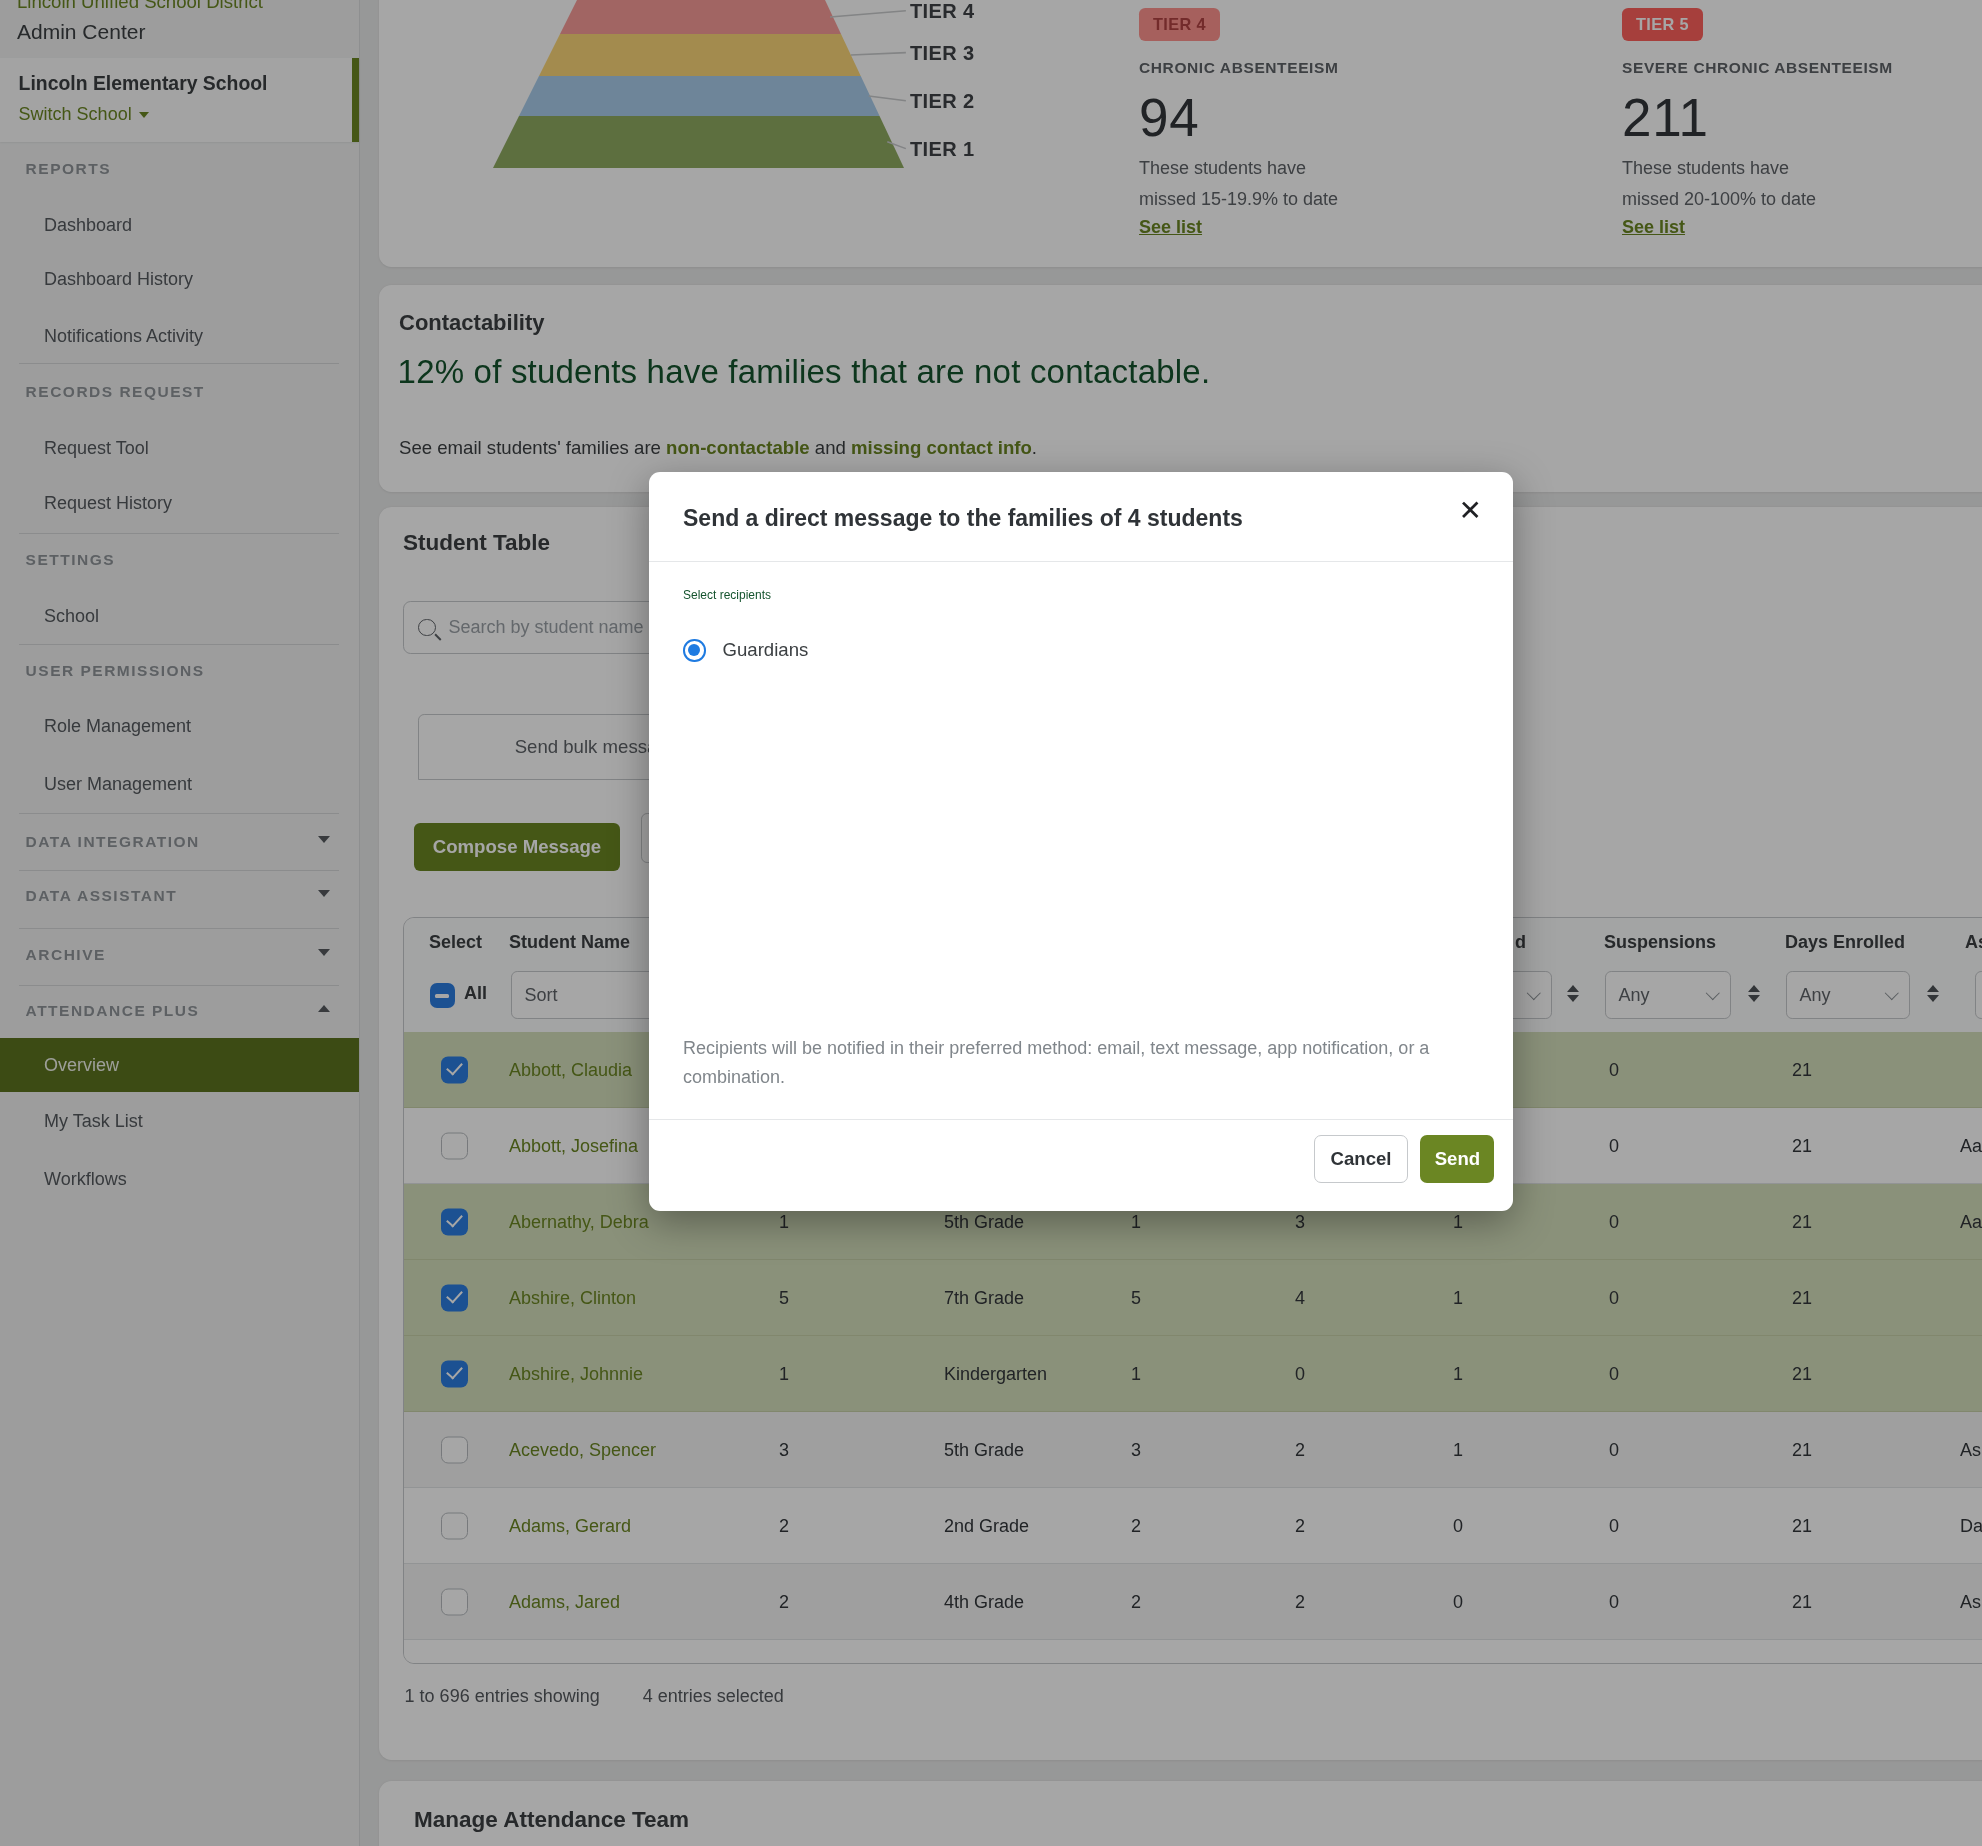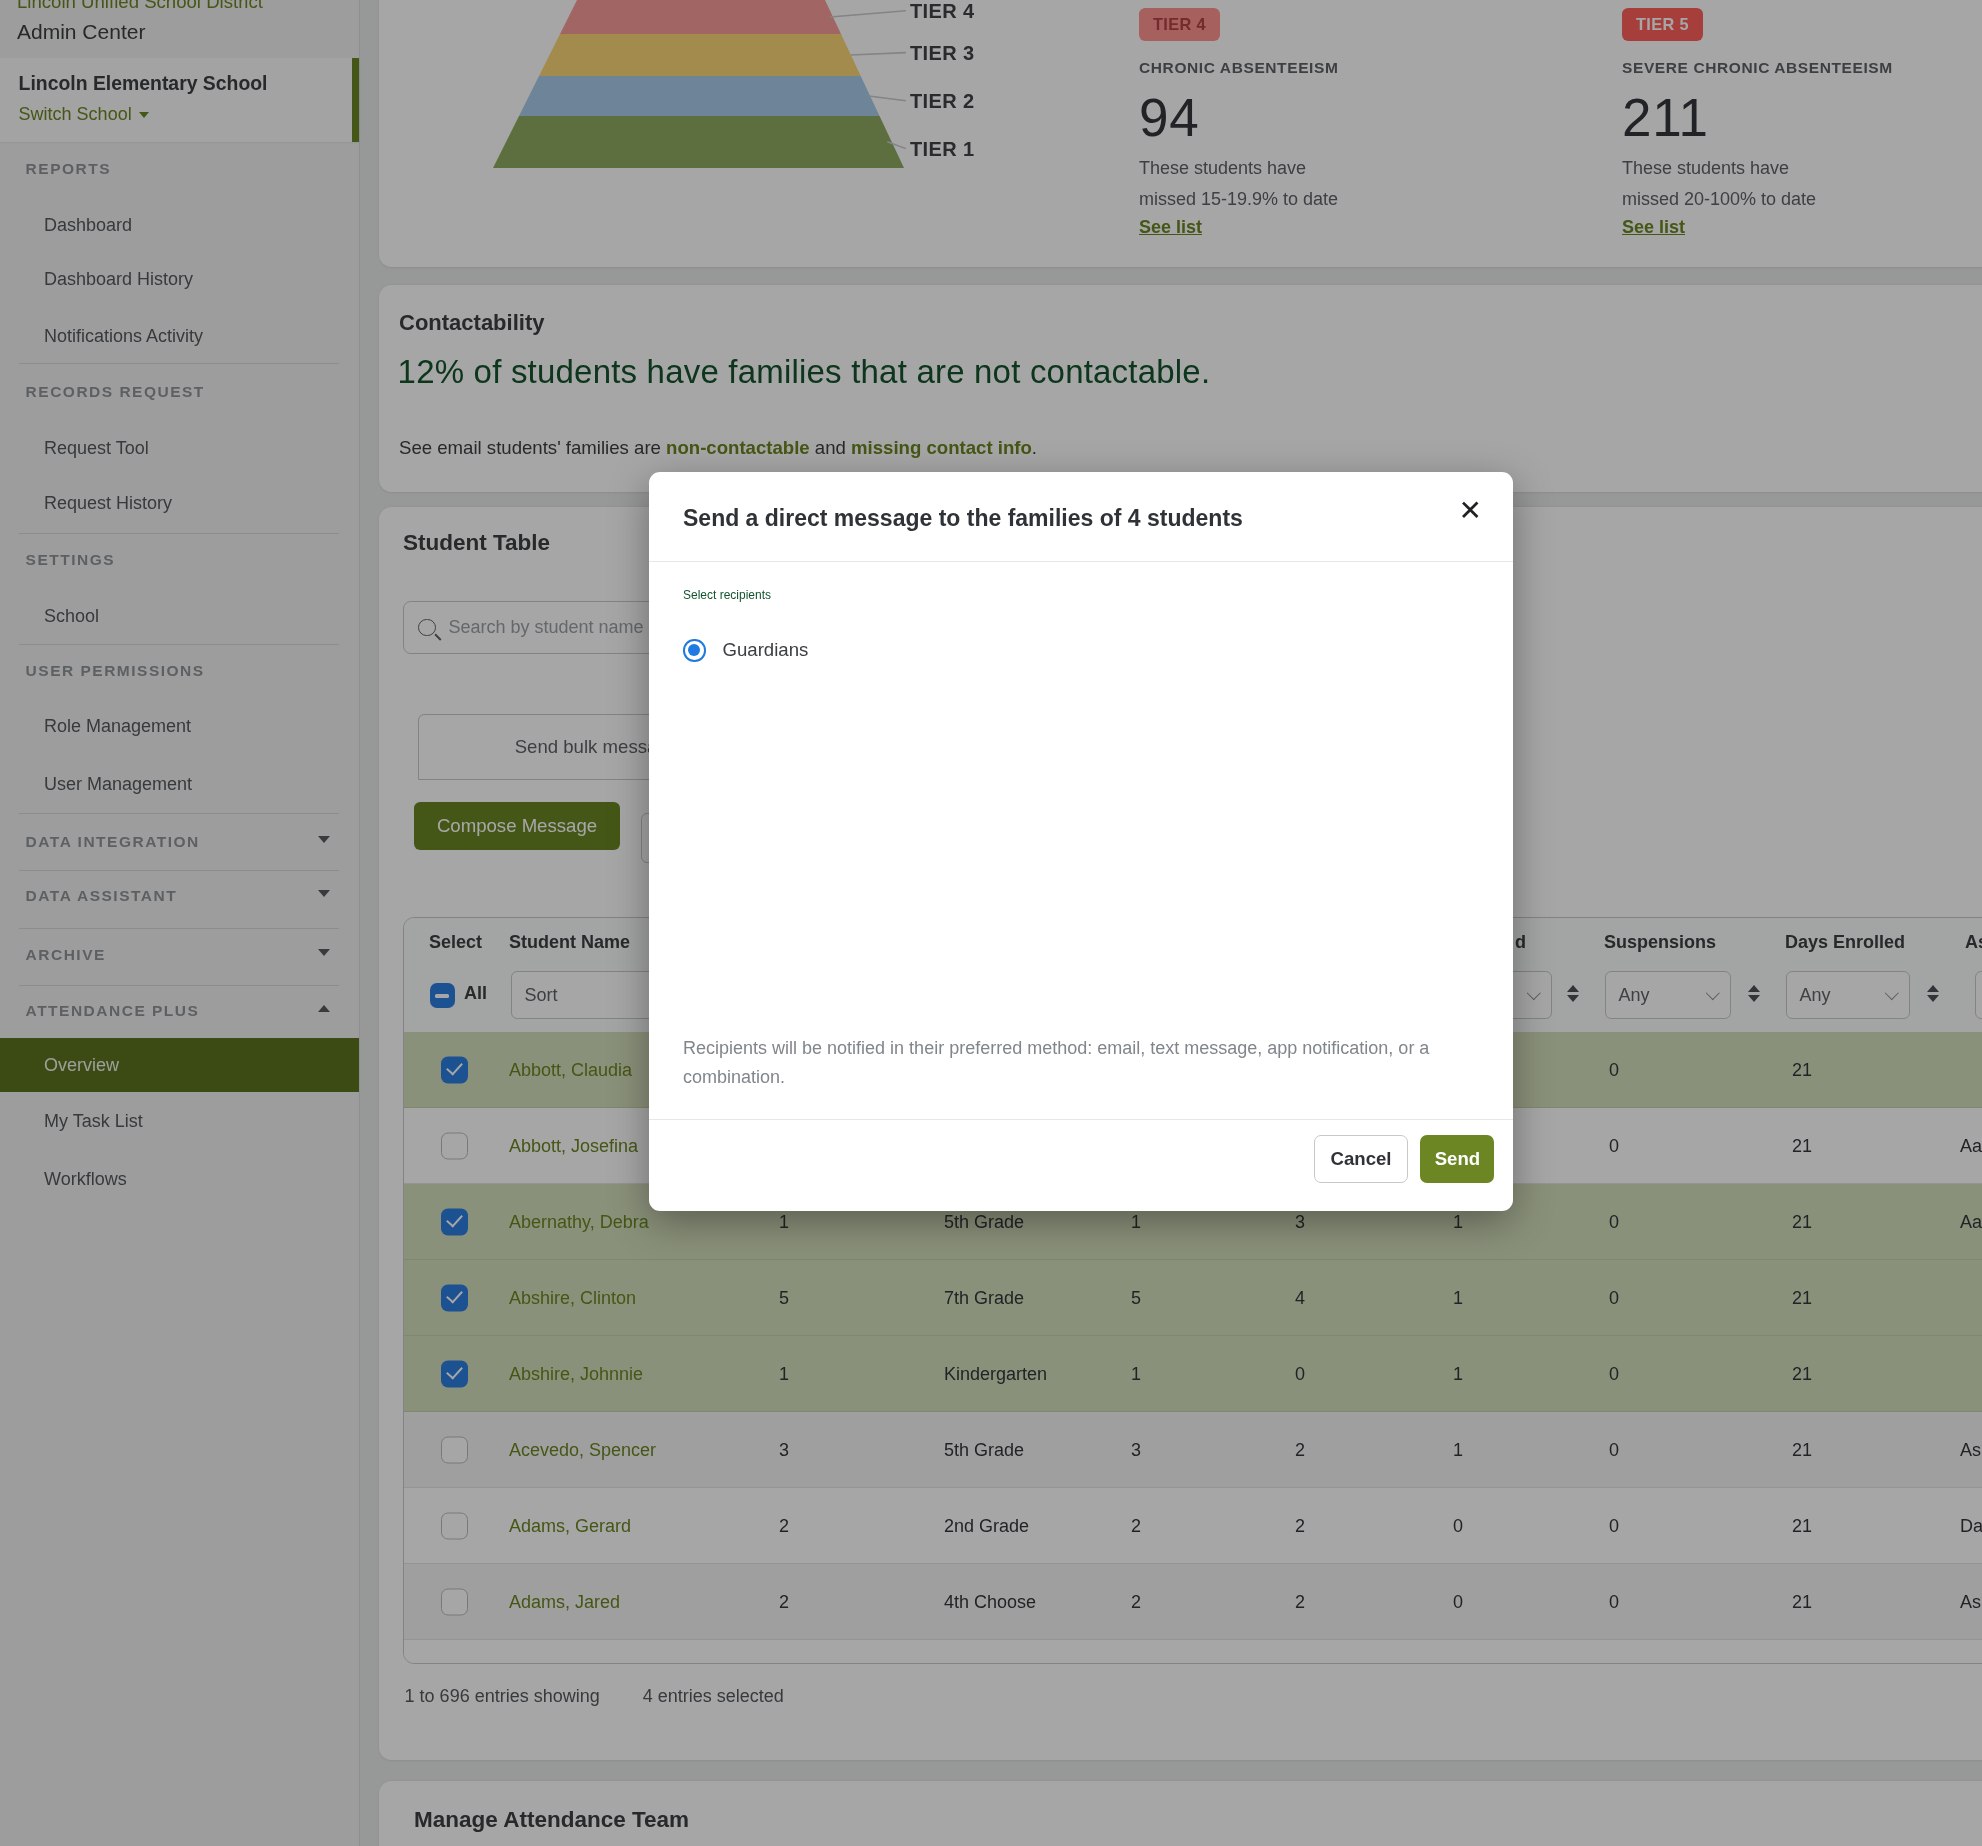--- a/index.html
+++ b/index.html
@@ -55,21 +55,21 @@
   .glink{color:#6b8623;font-weight:700}
 
   
   .c3 .title{position:absolute;left:24px;top:23px;font-size:22.5px;font-weight:700;color:#3c4043}
   .search{position:absolute;left:24px;top:94px;width:767px;height:51px;border:0.8px solid #c6c9cc;border-radius:7.7px;background:#fff;display:flex;align-items:center;padding:0 14px;gap:11px}
   .search input{border:none;outline:none;font-size:18px;color:#3c4043;font-family:"Liberation Sans",sans-serif;flex:1;background:transparent}
   .search input::placeholder{color:#9aa0a6}
   .mag{width:15.5px;height:15.5px;border:1.9px solid #5f6368;border-radius:50%;position:relative;flex:none}
   .mag::after{content:"";position:absolute;width:7.7px;height:1.9px;background:#5f6368;transform:rotate(45deg);right:-7px;bottom:-2.3px}
   .tab{position:absolute;left:39px;top:207px;width:364px;height:64px;border:0.8px solid #c6c9cc;border-radius:6.2px 6.2px 0 0;display:flex;align-items:center;justify-content:center;font-size:18.6px;color:#5f6368;background:#fff}
-  .composebtn{position:absolute;left:35px;top:295px;width:206px;height:48px;background:#6b8623;border-radius:6.2px;display:flex;align-items:center;justify-content:center;font-size:18.6px;font-weight:400;color:#fff}
+  .composebtn{position:absolute;left:35px;top:316px;width:206px;height:48px;background:#6b8623;border-radius:6.2px;display:flex;align-items:center;justify-content:center;font-size:18.6px;font-weight:700;color:#fff}
   .ghostbtn{position:absolute;left:262px;top:306px;width:54px;height:48px;background:#fff;border:0.8px solid #c6c9cc;border-radius:6.2px}
 
   .tblwrap{position:absolute;left:24px;top:410px;width:1634px;height:745px;border:0.8px solid #c6c9cc;border-radius:11px;background:#fff;overflow:hidden}
   .thead{position:absolute;left:0;top:0;width:100%;height:114px;background:#fbfcfc;border-bottom:0.8px solid #d9dbdd}
   .hlabel{position:absolute;top:14px;font-size:18px;font-weight:700;color:#3c4043;white-space:nowrap}
   .fsel{position:absolute;top:53px;height:48px;border:0.8px solid #c6c9cc;border-radius:6.2px;background:#fff;color:#5f6368;font-size:18px;display:flex;align-items:center;justify-content:space-between;padding:0 12.4px;box-sizing:border-box}
   .chev{display:inline-block;width:8.5px;height:8.5px;border-right:1.9px solid #8a9095;border-bottom:1.9px solid #8a9095;transform:rotate(45deg);margin-top:-3.9px;flex:none}
   .sorticon{position:absolute;top:67px;display:flex;flex-direction:column;gap:3.1px}
   .sorticon i{display:block;width:0;height:0;border-left:6.2px solid transparent;border-right:6.2px solid transparent}
   .sorticon .u{border-bottom:7px solid #4e5256}
@@ -382,21 +382,21 @@
         <span class="cell" style="left:1049px">0</span>
         <span class="cell" style="left:1205px">0</span>
         <span class="cell" style="left:1388px">21</span>
         <span class="cell" style="left:1556px">Da</span>
       </div>
 
       <div class="row alt">
         <span class="cb"></span>
         <a class="cell cname" style="left:105px">Adams, Jared</a>
         <span class="cell" style="left:375px">2</span>
-        <span class="cell" style="left:540px">4th Choose</span>
+        <span class="cell" style="left:540px">4th Grade</span>
         <span class="cell" style="left:727px">2</span>
         <span class="cell" style="left:891px">2</span>
         <span class="cell" style="left:1049px">0</span>
         <span class="cell" style="left:1205px">0</span>
         <span class="cell" style="left:1388px">21</span>
         <span class="cell" style="left:1556px">As</span>
       </div>
 
       <div class="row">
         <span class="cb"></span>

